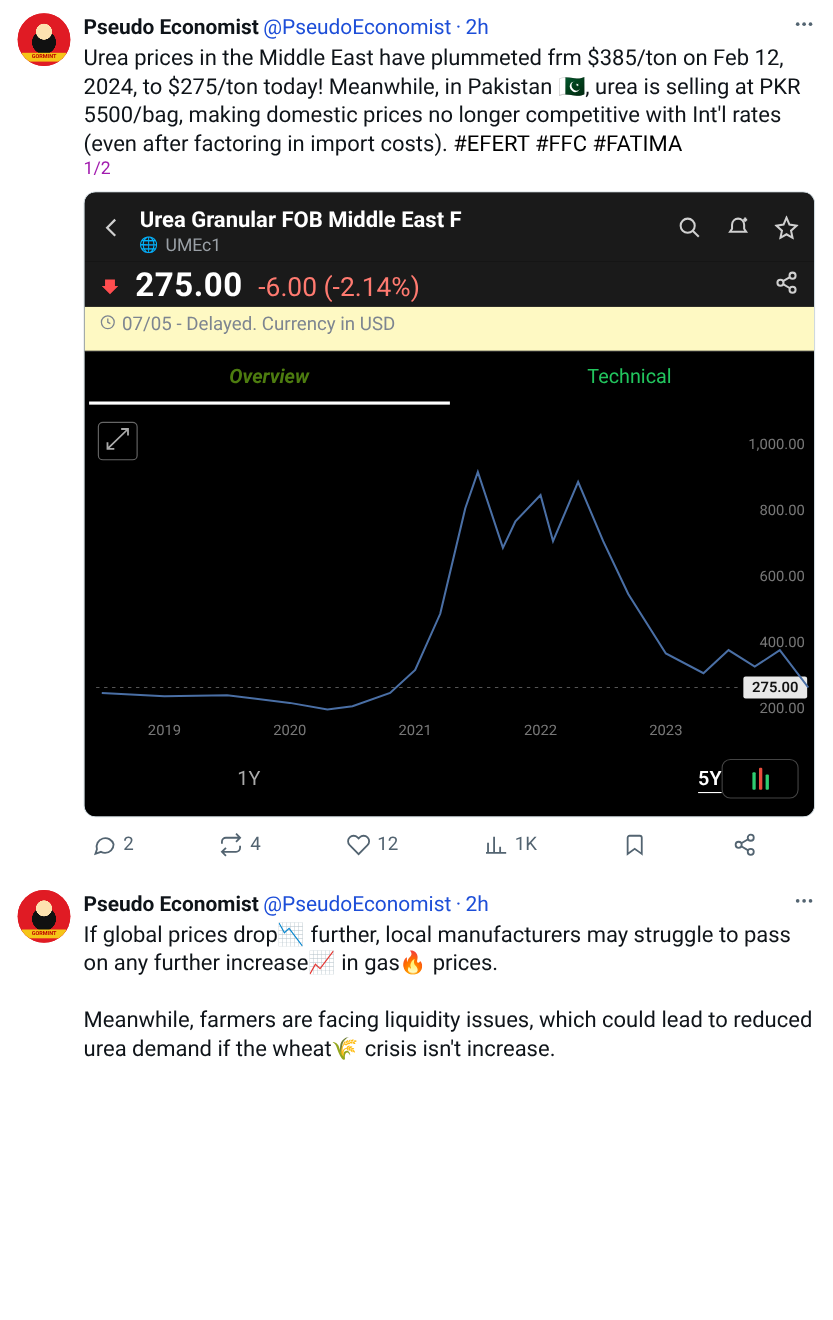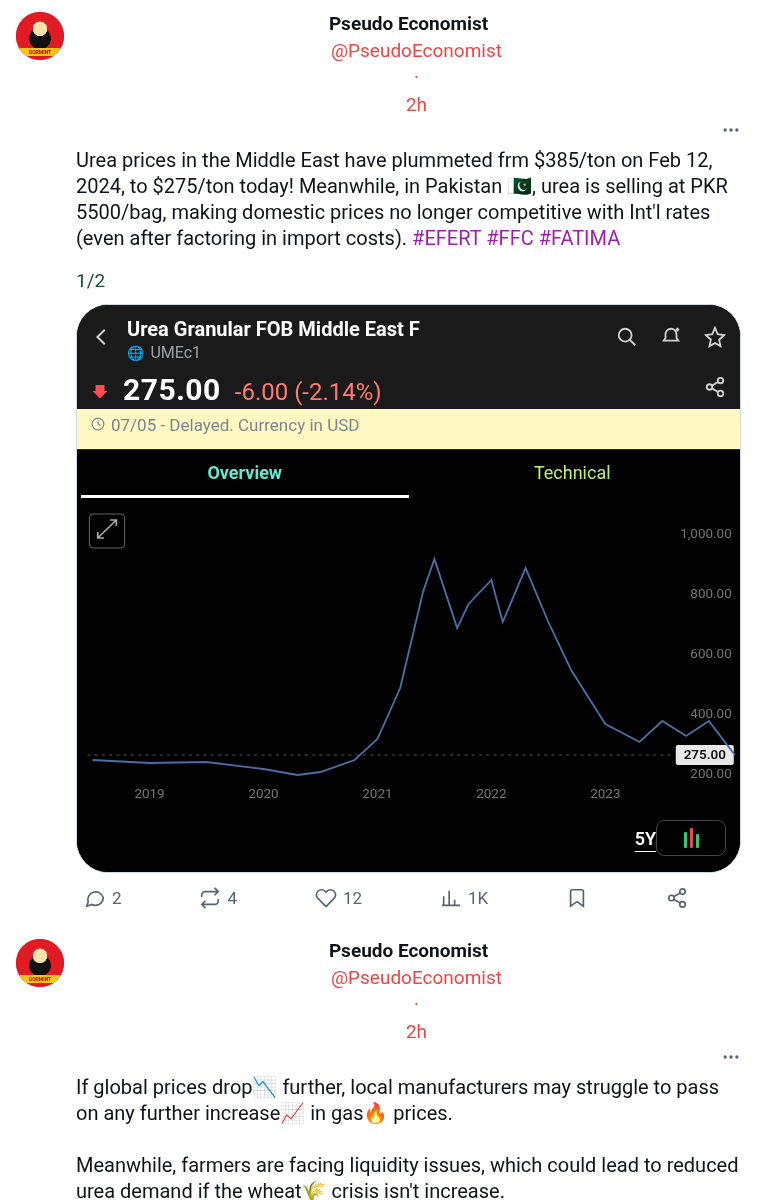--- a/index.html
+++ b/index.html
@@ -2,46 +2,46 @@
 <html><head>
 <meta charset="utf-8">
 <style>
 * { margin: 0; padding: 0; box-sizing: border-box; }
 body { font-family: -apple-system, BlinkMacSystemFont, "Segoe UI", Roboto, Helvetica, Arial, sans-serif; background: #fff; width: 757px; color: #0f1419; }
 .tweet { display: flex; padding: 12px 16px 4px 16px; border-bottom: 0px solid #eff3f4; }
 .avatar { width: 48px; height: 48px; border-radius: 50%; background: #e01b24; flex-shrink: 0; margin-right: 12px; position: relative; overflow: hidden; }
 .avatar-inner { position:absolute; inset:0; background: radial-gradient(circle at 50% 35%, #fde2b0 0 18%, transparent 19%), radial-gradient(circle at 50% 55%, #111 0 30%, transparent 31%), #e01b24; }
 .avatar-band { position:absolute; bottom:4px; left:4px; right:4px; height:8px; background:#f5c518; font-size:5px; color:#b00; text-align:center; line-height:8px; font-weight:bold; }
 .tweet-body { flex: 1; min-width: 0; }
-.tweet-header { display: flex; align-items: center; gap: 4px; font-size: 19px; flex-direction: column; }
+.tweet-header { display: flex; align-items: center; gap: 4px; font-size: 19px; }
 .display-name { font-weight: 700; color: #0f1419; }
-.handle, .dot, .time { color: #ef4444; font-weight: 400; margin-left: 16px; }
+.handle, .dot, .time { color: #1d4ed8; font-weight: 400; }
 .more-icon { margin-left: auto; color: #536471; cursor: pointer; }
 .tweet-text { font-size: 20px; line-height: 26px; color: #0f1419; margin-top: 2px; white-space: pre-wrap; }
-.hashtag { color: #a21caf; text-align: center; }
-.thread-indicator { font-size: 19px; color: #14532d; margin-top: 18px; margin-bottom: 12px; }
-.media-card { border: 1px solid #cfd9de; border-radius: 32px; overflow: hidden; margin-top: 4px; background: #000; }
+.hashtag { color: #000000; text-align: center; }
+.thread-indicator { font-size: 16px; color: #a21caf; margin-bottom: 12px; }
+.media-card { border: 1px solid #cfd9de; border-radius: 11px; overflow: hidden; margin-top: 4px; background: #000; }
 .chart-top { background: #1a1a1a; color: #fff; padding: 12px 14px 6px 14px; display:flex; align-items:center; gap: 14px; }
 .back-arrow { color:#d0d0d0; font-size:22px; }
 .chart-title-block { flex:1; }
 .chart-title { font-weight:700; font-size:20px; color:#fff; }
 .chart-sym-row { display:flex; align-items:center; gap:6px; color:#9aa0a6; font-size:16px; margin-top:2px; }
 .globe-icon { color:#4a90d9; font-size:14px; }
 .top-icons { display:flex; gap:22px; color:#d0d0d0; font-size:20px; }
 .price-row { background:#1a1a1a; padding: 4px 14px 2px 14px; display:flex; align-items:center; }
 .price-main { display:flex; align-items:baseline; gap:14px; flex:1; }
 .down-arrow-b { color:#ff4d4f; font-size:18px; }
 .price-val { color:#fff; font-weight:700; font-size:30px; letter-spacing:0.5px; }
 .price-chg { color:#ff7a70; font-size:24px; }
 .share-ic { color:#d0d0d0; font-size:20px; }
 .delay-row { background:#fef9c3; padding: 6px 14px 14px 14px; color:#7d8590; font-size:17px; display:flex; align-items:center; gap:6px; }
 .clock-ic { font-size:14px; }
 .tabs-row { background:#000; display:flex; padding: 12px 4px 0 4px; border-top: 1px solid #2a2a2a; }
-.ctab { flex:1; text-align:center; color:#bef264; font-size:18px; padding-bottom:12px; cursor:pointer; }
-.ctab.active { color:#5eead4; font-weight:700; border-bottom: 3px solid #fff; }
+.ctab { flex:1; text-align:center; color:#22c55e; font-size:18px; padding-bottom:12px; cursor:pointer; }
+.ctab.active { color:#4d7c0f; font-weight:700; border-bottom: 3px solid #fff; font-style: italic; }
 .chart-area { background:#000; position:relative; height:310px;text-decoration:underline; }
 .chart-svg { width:100%; height:100%; }
 .axis-label { fill:#777; font-size:13px; }
 .price-line { stroke:#4a6fa5; stroke-width:1.8; fill:none; }
 .current-box { fill:#e8e8e8; }
 .current-text { fill:#111; font-size:13px; font-weight:600; }
 .expand-box { stroke:#666; fill:none; stroke-width:1; }
 .range-row { background:#000; display:flex; align-items:center; padding: 12px 6px 16px 6px; }
 .range-btn { flex:1; text-align:center; color:#aaa; font-size:18px; cursor:pointer; }
 .range-btn.active { color:#fff; font-weight:600; text-decoration: underline; text-underline-offset: 6px; text-align: right; }
@@ -182,20 +182,21 @@
             L 510 226
             L 543 244
             L 565 223
             L 588 238
             L 610 223
             L 635 257
           "></path>
         </svg>
       </div>
       <div class="range-row">
+        <div class="range-btn">1Y</div>
         <div class="range-btn active">5Y</div>
         <div class="candle-btn">
           <div class="cstick" style="height:16px;background:#2ecc71;margin-top:4px"></div>
           <div class="cstick" style="height:20px;background:#e74c3c"></div>
           <div class="cstick" style="height:14px;background:#2ecc71;margin-top:6px"></div>
         </div>
       </div>
     </div>
 
     <div class="actions-row">

